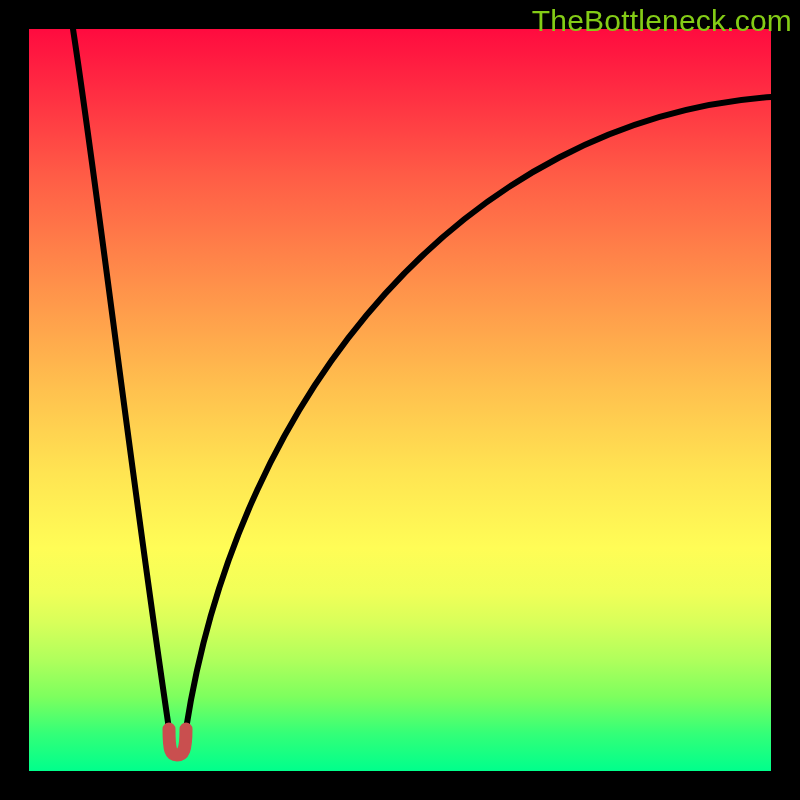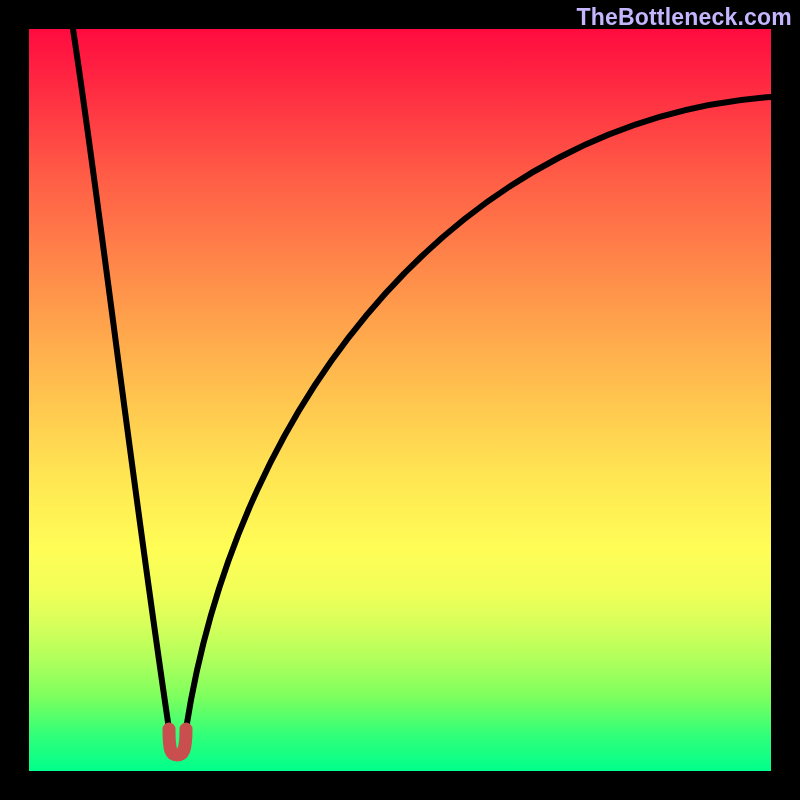--- a/index.html
+++ b/index.html
@@ -29,23 +29,23 @@
       #d8ff5a 80%,
       #b0ff5c 85%,
       #7dff5e 90%,
       #33ff78 95%,
       #00ff8c 100%);
   }
   .watermark {
     position: absolute;
     top: 4px;
     right: 8px;
-    color: #c4b5fd;
-    font-size: 23px;
-    font-weight: 700;
+    color: #84cc16;
+    font-size: 30px;
+    font-weight: 400;
     letter-spacing: 0.2px;
     user-select: none;
   }
   svg.curves {
     position: absolute;
     left: 0;
     top: 0;
     width: 742px;
     height: 742px;
     overflow: visible;

